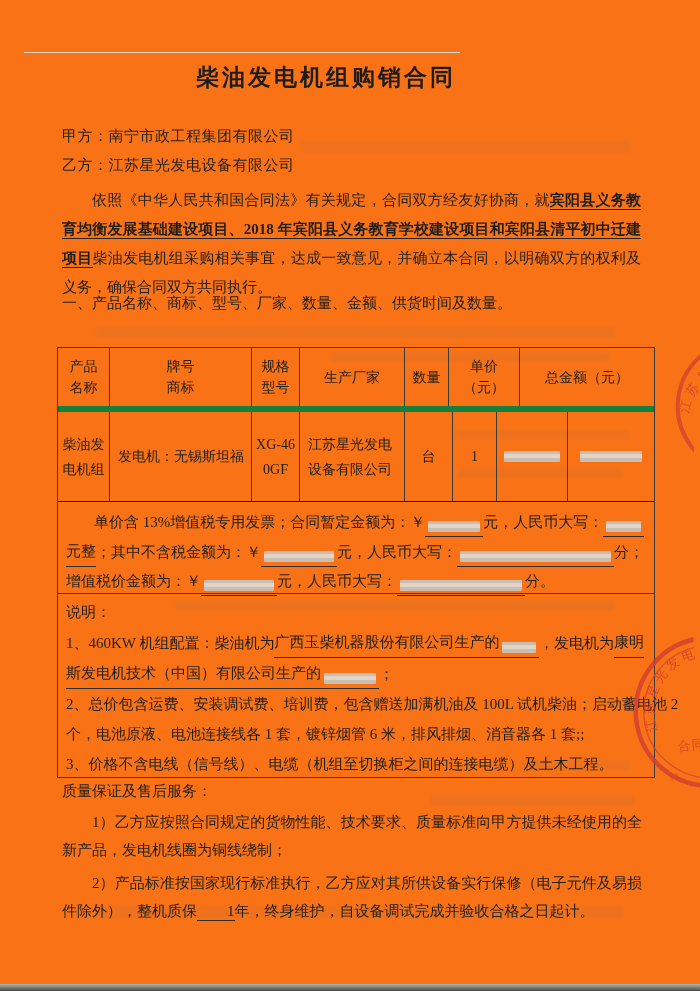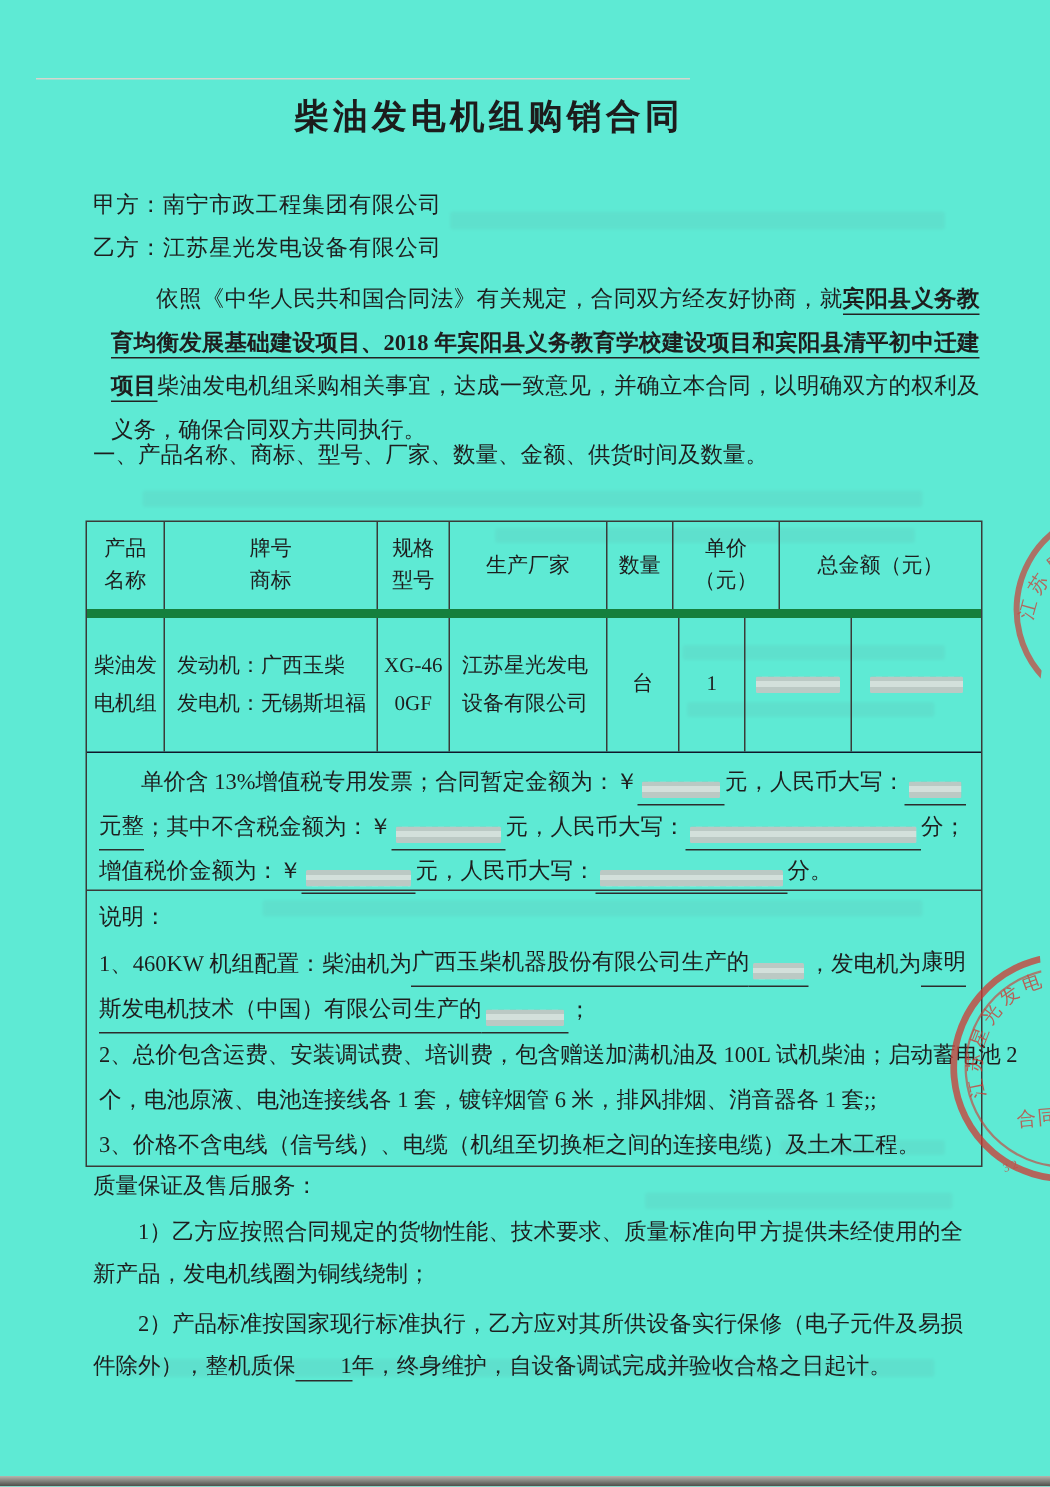--- a/index.html
+++ b/index.html
@@ -1,27 +1,27 @@
 <!DOCTYPE html>
 <html><head>
 <meta charset="utf-8">
 <style>
   html,body{margin:0;padding:0;}
   body{background:#e8e8e4;}
   .page{
     position:relative;width:700px;height:991px;margin:0 auto;
-    background:#5eead4;overflow:hidden;
+    background:#f97316;overflow:hidden;
     font-family:"Liberation Serif","DejaVu Serif",serif;
     color:#222;
   }
   .abs{position:absolute;}
   
   .doc-title{left:0;top:62px;width:652px;text-align:center;font-size:23px;font-weight:700;letter-spacing:3px;color:#1c1c1c;}
   .party-line{left:62px;font-size:15px;font-weight:400;color:#1e1e1e;letter-spacing:.5px;}
-  .intro{left:62px;top:186px;width:579px;font-size:15px;line-height:29px;text-align:justify;text-indent:2em;color:#1e1e1e;margin-left:12px;}
+  .intro{left:62px;top:186px;width:579px;font-size:15px;line-height:29px;text-align:justify;text-indent:2em;color:#1e1e1e;}
   .seg-projects{font-weight:700;border-bottom:1.6px solid #222;padding-bottom:1px;}
   .sec-heading{left:62px;top:294px;width:579px;font-size:15px;color:#1e1e1e;}
   
   .tbl{left:57px;top:347px;width:598px;border:1.6px solid #3a3a38;box-sizing:border-box;background:transparent;}
   .trow{display:flex;box-sizing:border-box;}
   .cell{box-sizing:border-box;border-right:1px solid #3a3a38;display:flex;flex-direction:column;align-items:center;justify-content:center;font-size:14px;line-height:21px;color:#1e1e1e;overflow:hidden;}
   .cell:last-child{border-right:none;}
   .hrow{height:64px;border-bottom:6px solid #15803d;}
   .drow{height:90px;border-bottom:1px solid #0f172a;}
   .c1{width:52px;}.c2{width:142px;}.c3{width:48px;}.c4{width:105px;}
@@ -114,21 +114,20 @@
           <span>总金额（元）</span>
         </div>
     </div>
 
     <div class="trow drow">
       <div class="cell c1 dcell">
           <span>柴油发</span>
           <span>电机组</span>
         </div>
       <div class="cell c2 dcell left">
-          <span>发动机：广西玉柴</span>
           <span>发电机：无锡斯坦福</span>
         </div>
       <div class="cell c3 dcell">
           <span>XG-46</span>
           <span>0GF</span>
         </div>
       <div class="cell c4 dcell left">
           <span>江苏星光发电</span>
           <span>设备有限公司</span>
         </div>

